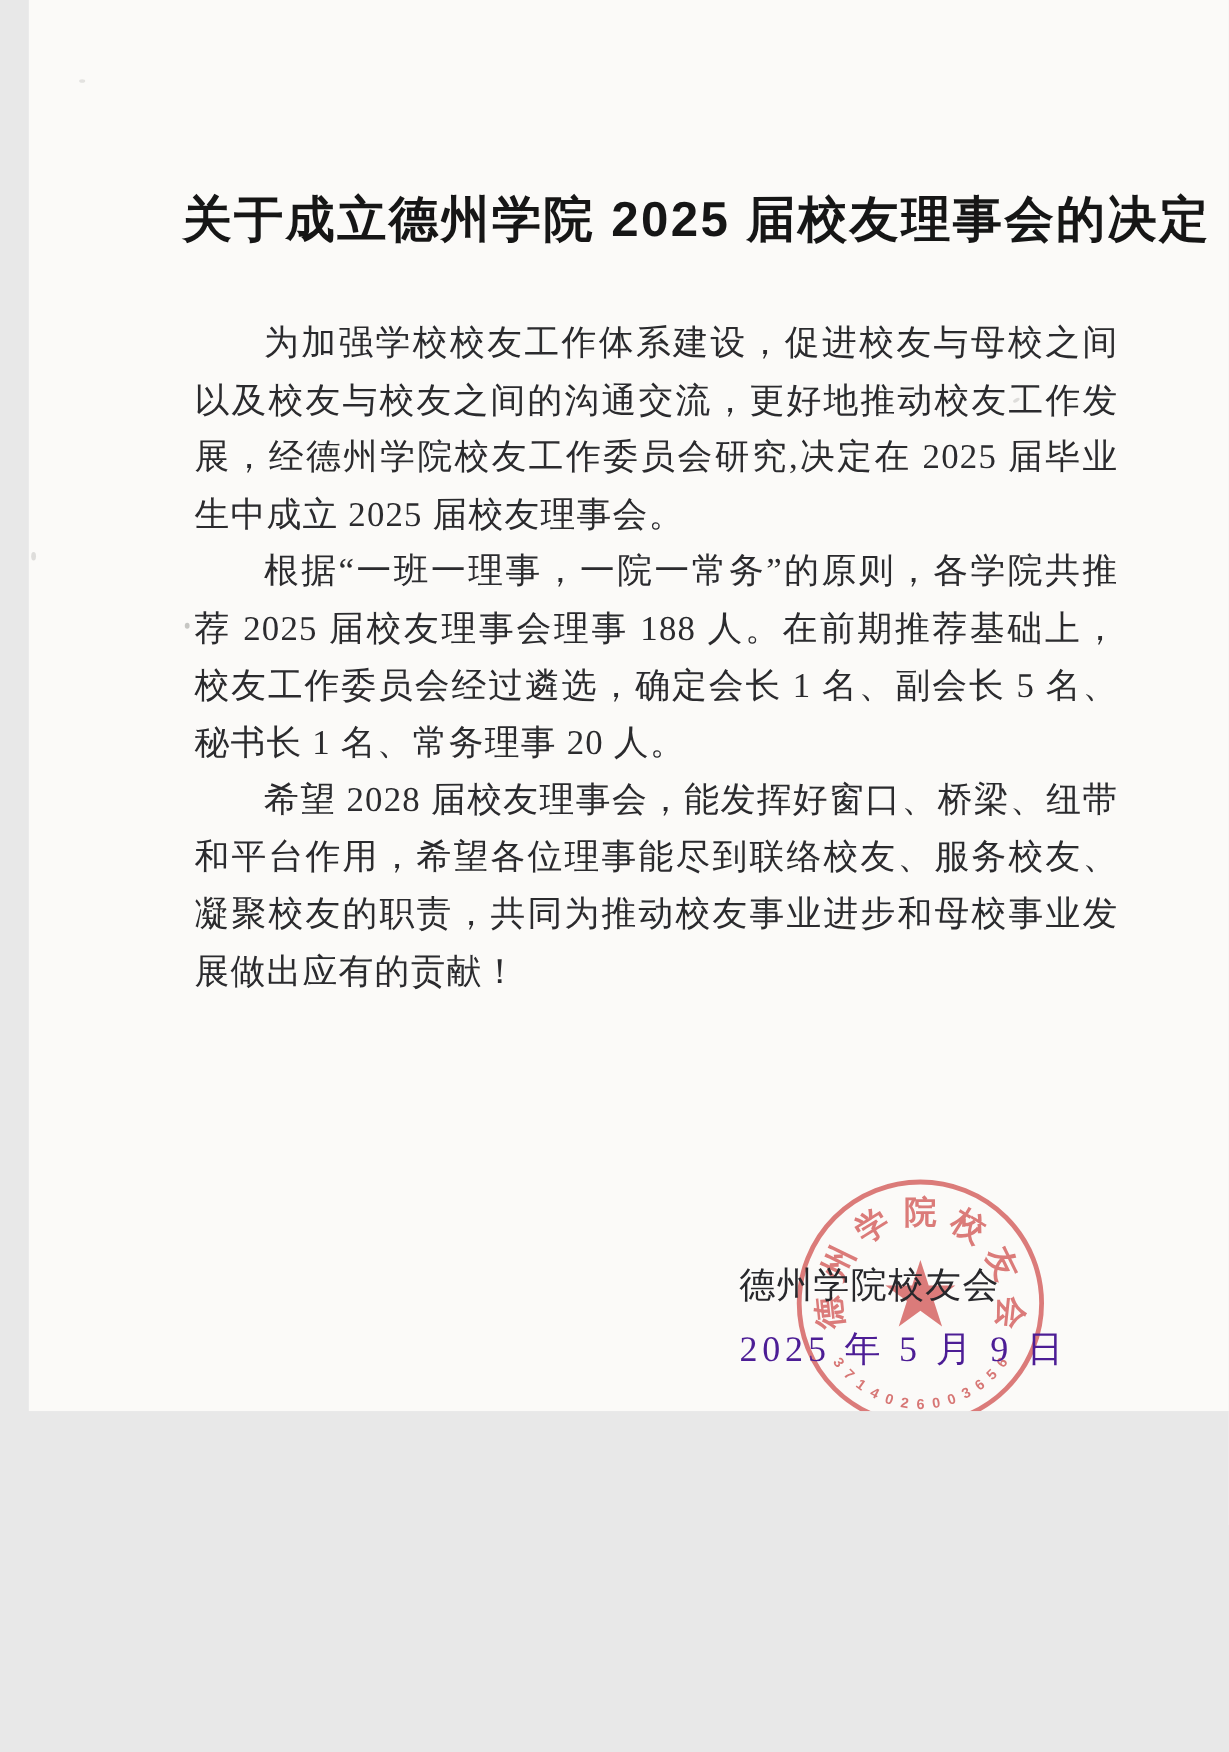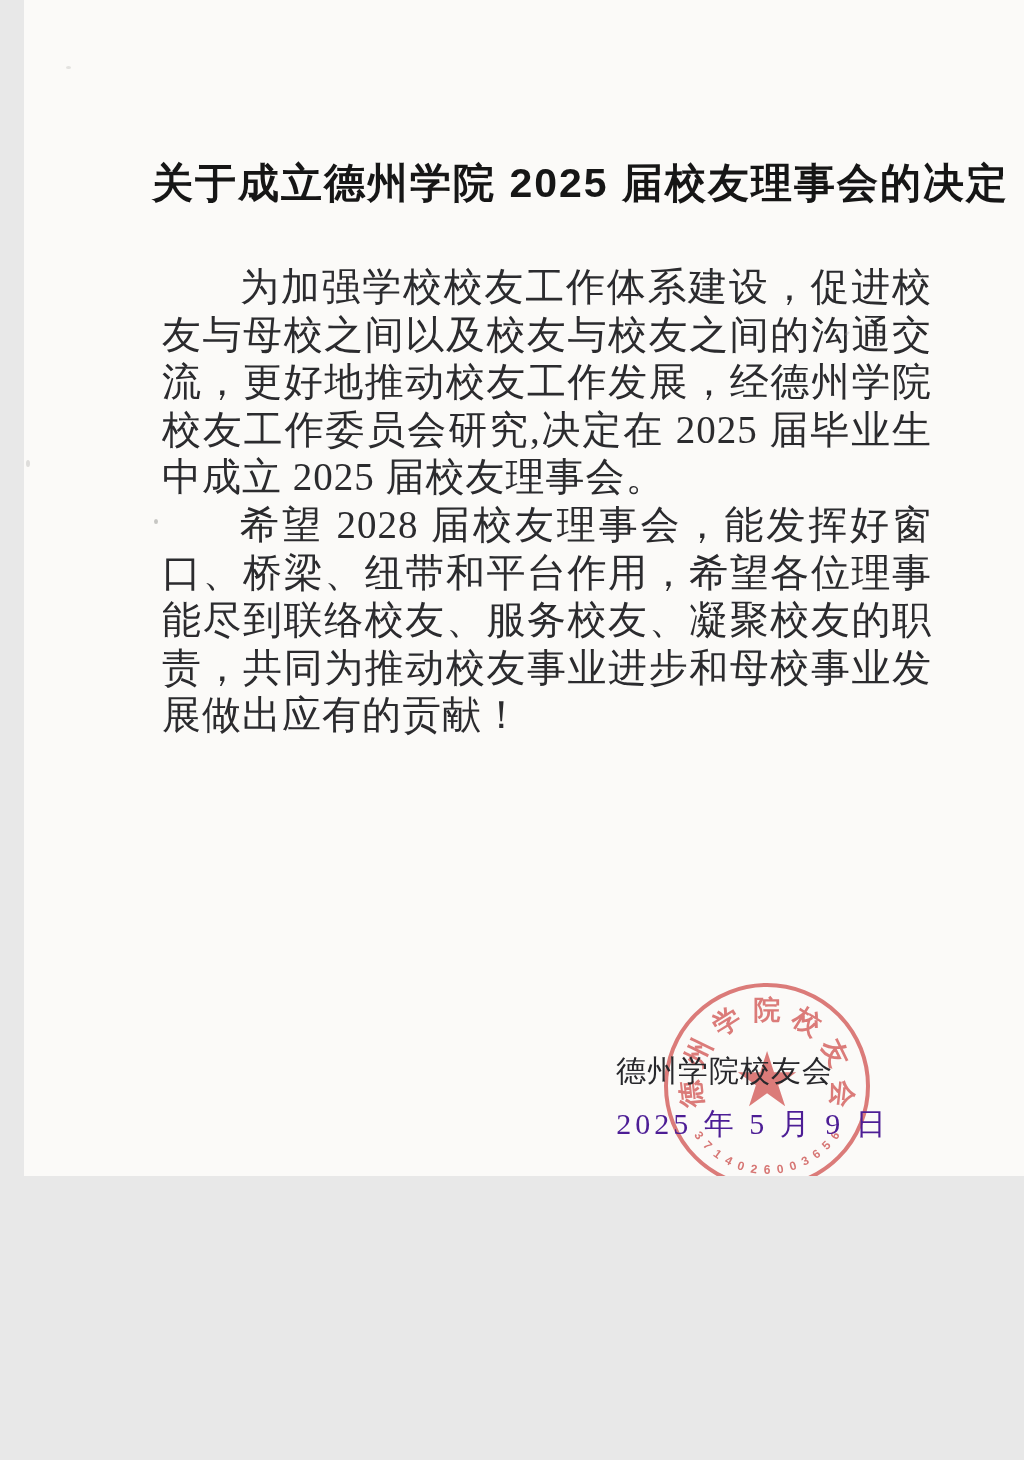--- a/index.html
+++ b/index.html
@@ -27,21 +27,21 @@
     font-size: 41px;
     color: #161616;
     letter-spacing: 2px;
     white-space: nowrap;
   }
   .doc-body {
     position: absolute;
     top: 263px;
     left: 138px;
     width: 770px;
-    font-size: 39px;
+    font-size: 29px;
     line-height: 47.6px;
     color: #2b2b2e;
     letter-spacing: 1px;
     text-align: justify;
     text-justify: inter-character;
   }
   .doc-body p {
     margin: 0;
     text-indent: 2em;
   }
@@ -128,20 +128,21 @@
 </style>
 </head>
 <body>
 
 <div class="page">
 
   <div class="doc-title">关于成立德州学院 2025 届校友理事会的决定</div>
 
   <div class="doc-body">
     <p>为加强学校校友工作体系建设，促进校友与母校之间以及校友与校友之间的沟通交流，更好地推动校友工作发展，经德州学院校友工作委员会研究,决定在 2025 届毕业生中成立 2025 届校友理事会。</p>
+    <p>根据“一班一理事，一院一常务”的原则，各学院共推荐 2025 届校友理事会理事 188 人。在前期推荐基础上，校友工作委员会经过遴选，确定会长 1 名、副会长 5 名、秘书长 1 名、常务理事 20 人。</p>
     <p>希望 2028 届校友理事会，能发挥好窗口、桥梁、纽带和平台作用，希望各位理事能尽到联络校友、服务校友、凝聚校友的职责，共同为推动校友事业进步和母校事业发展做出应有的贡献！</p>
   </div>
 
   <div class="seal">
     <div class="seal-ring"></div>
     <div class="seal-star">★</div>
     <div>
         <span class="seal-char" style="transform: translate(-75.6px, 7.9px) translate(-50%, -50%) rotate(-96deg);">德</span>
         <span class="seal-char" style="transform: translate(-68.3px, -33.3px) translate(-50%, -50%) rotate(-64deg);">州</span>
         <span class="seal-char" style="transform: translate(-40.3px, -64.5px) translate(-50%, -50%) rotate(-32deg);">学</span>

